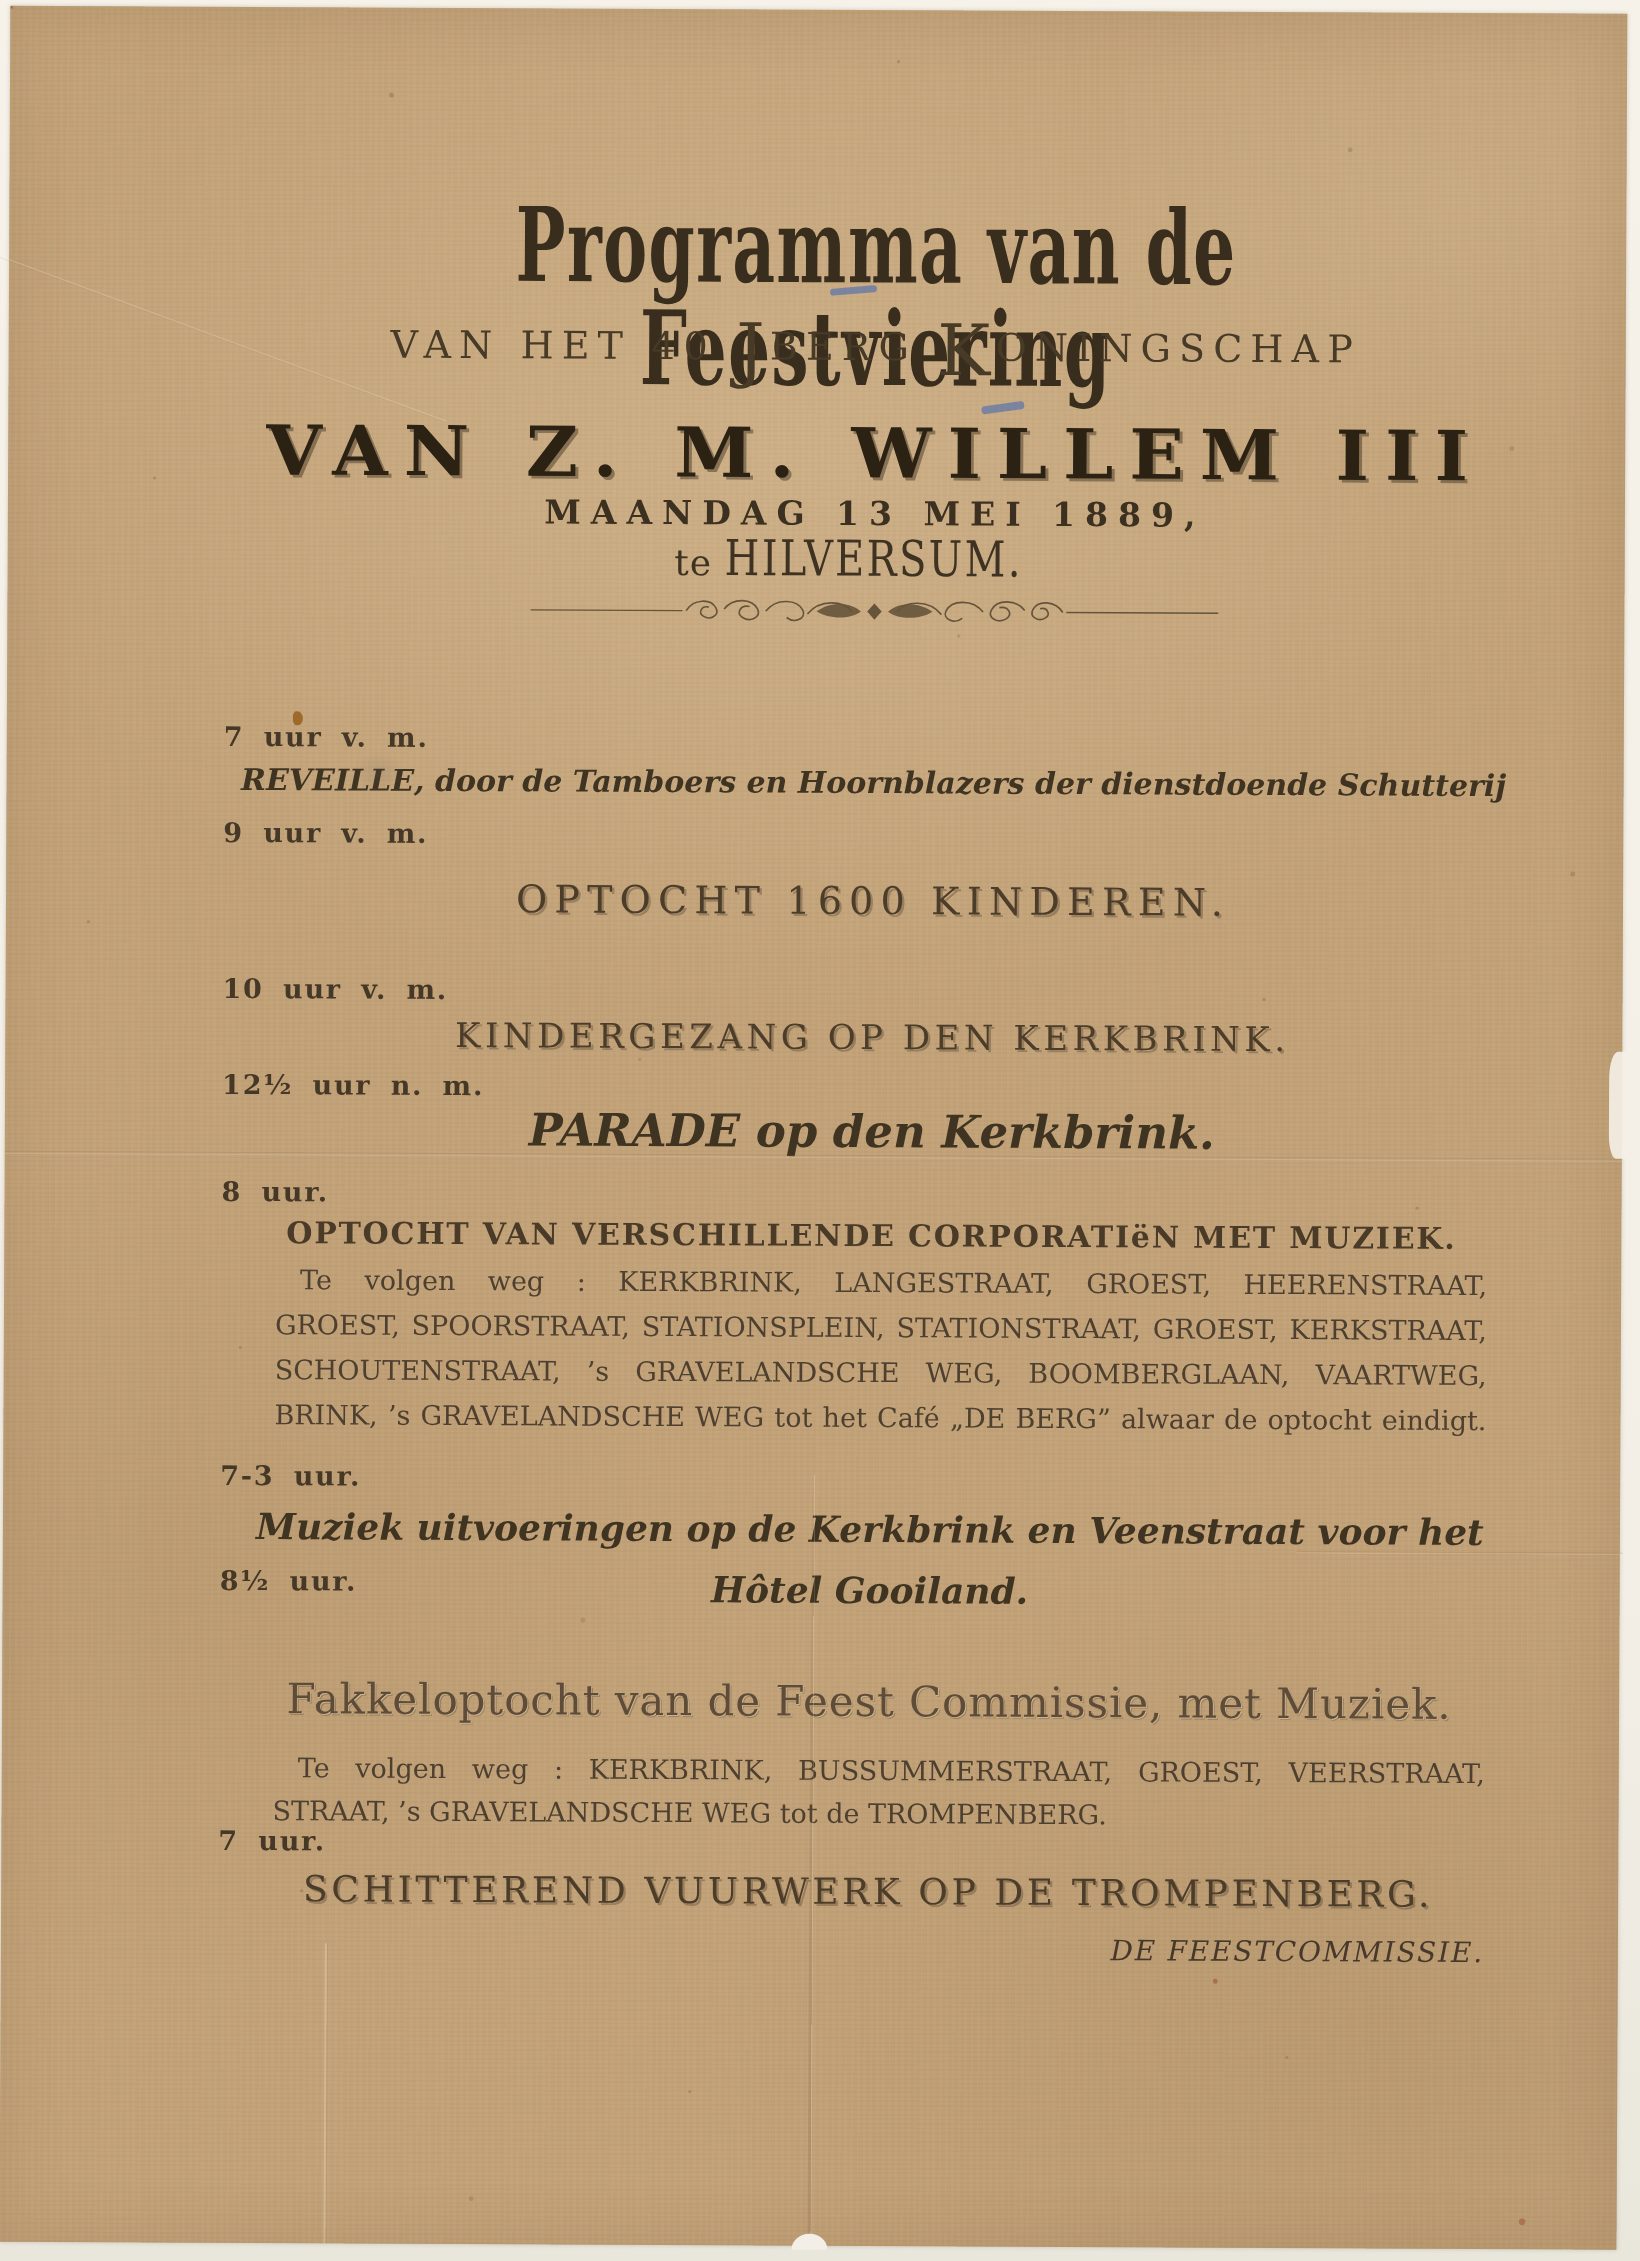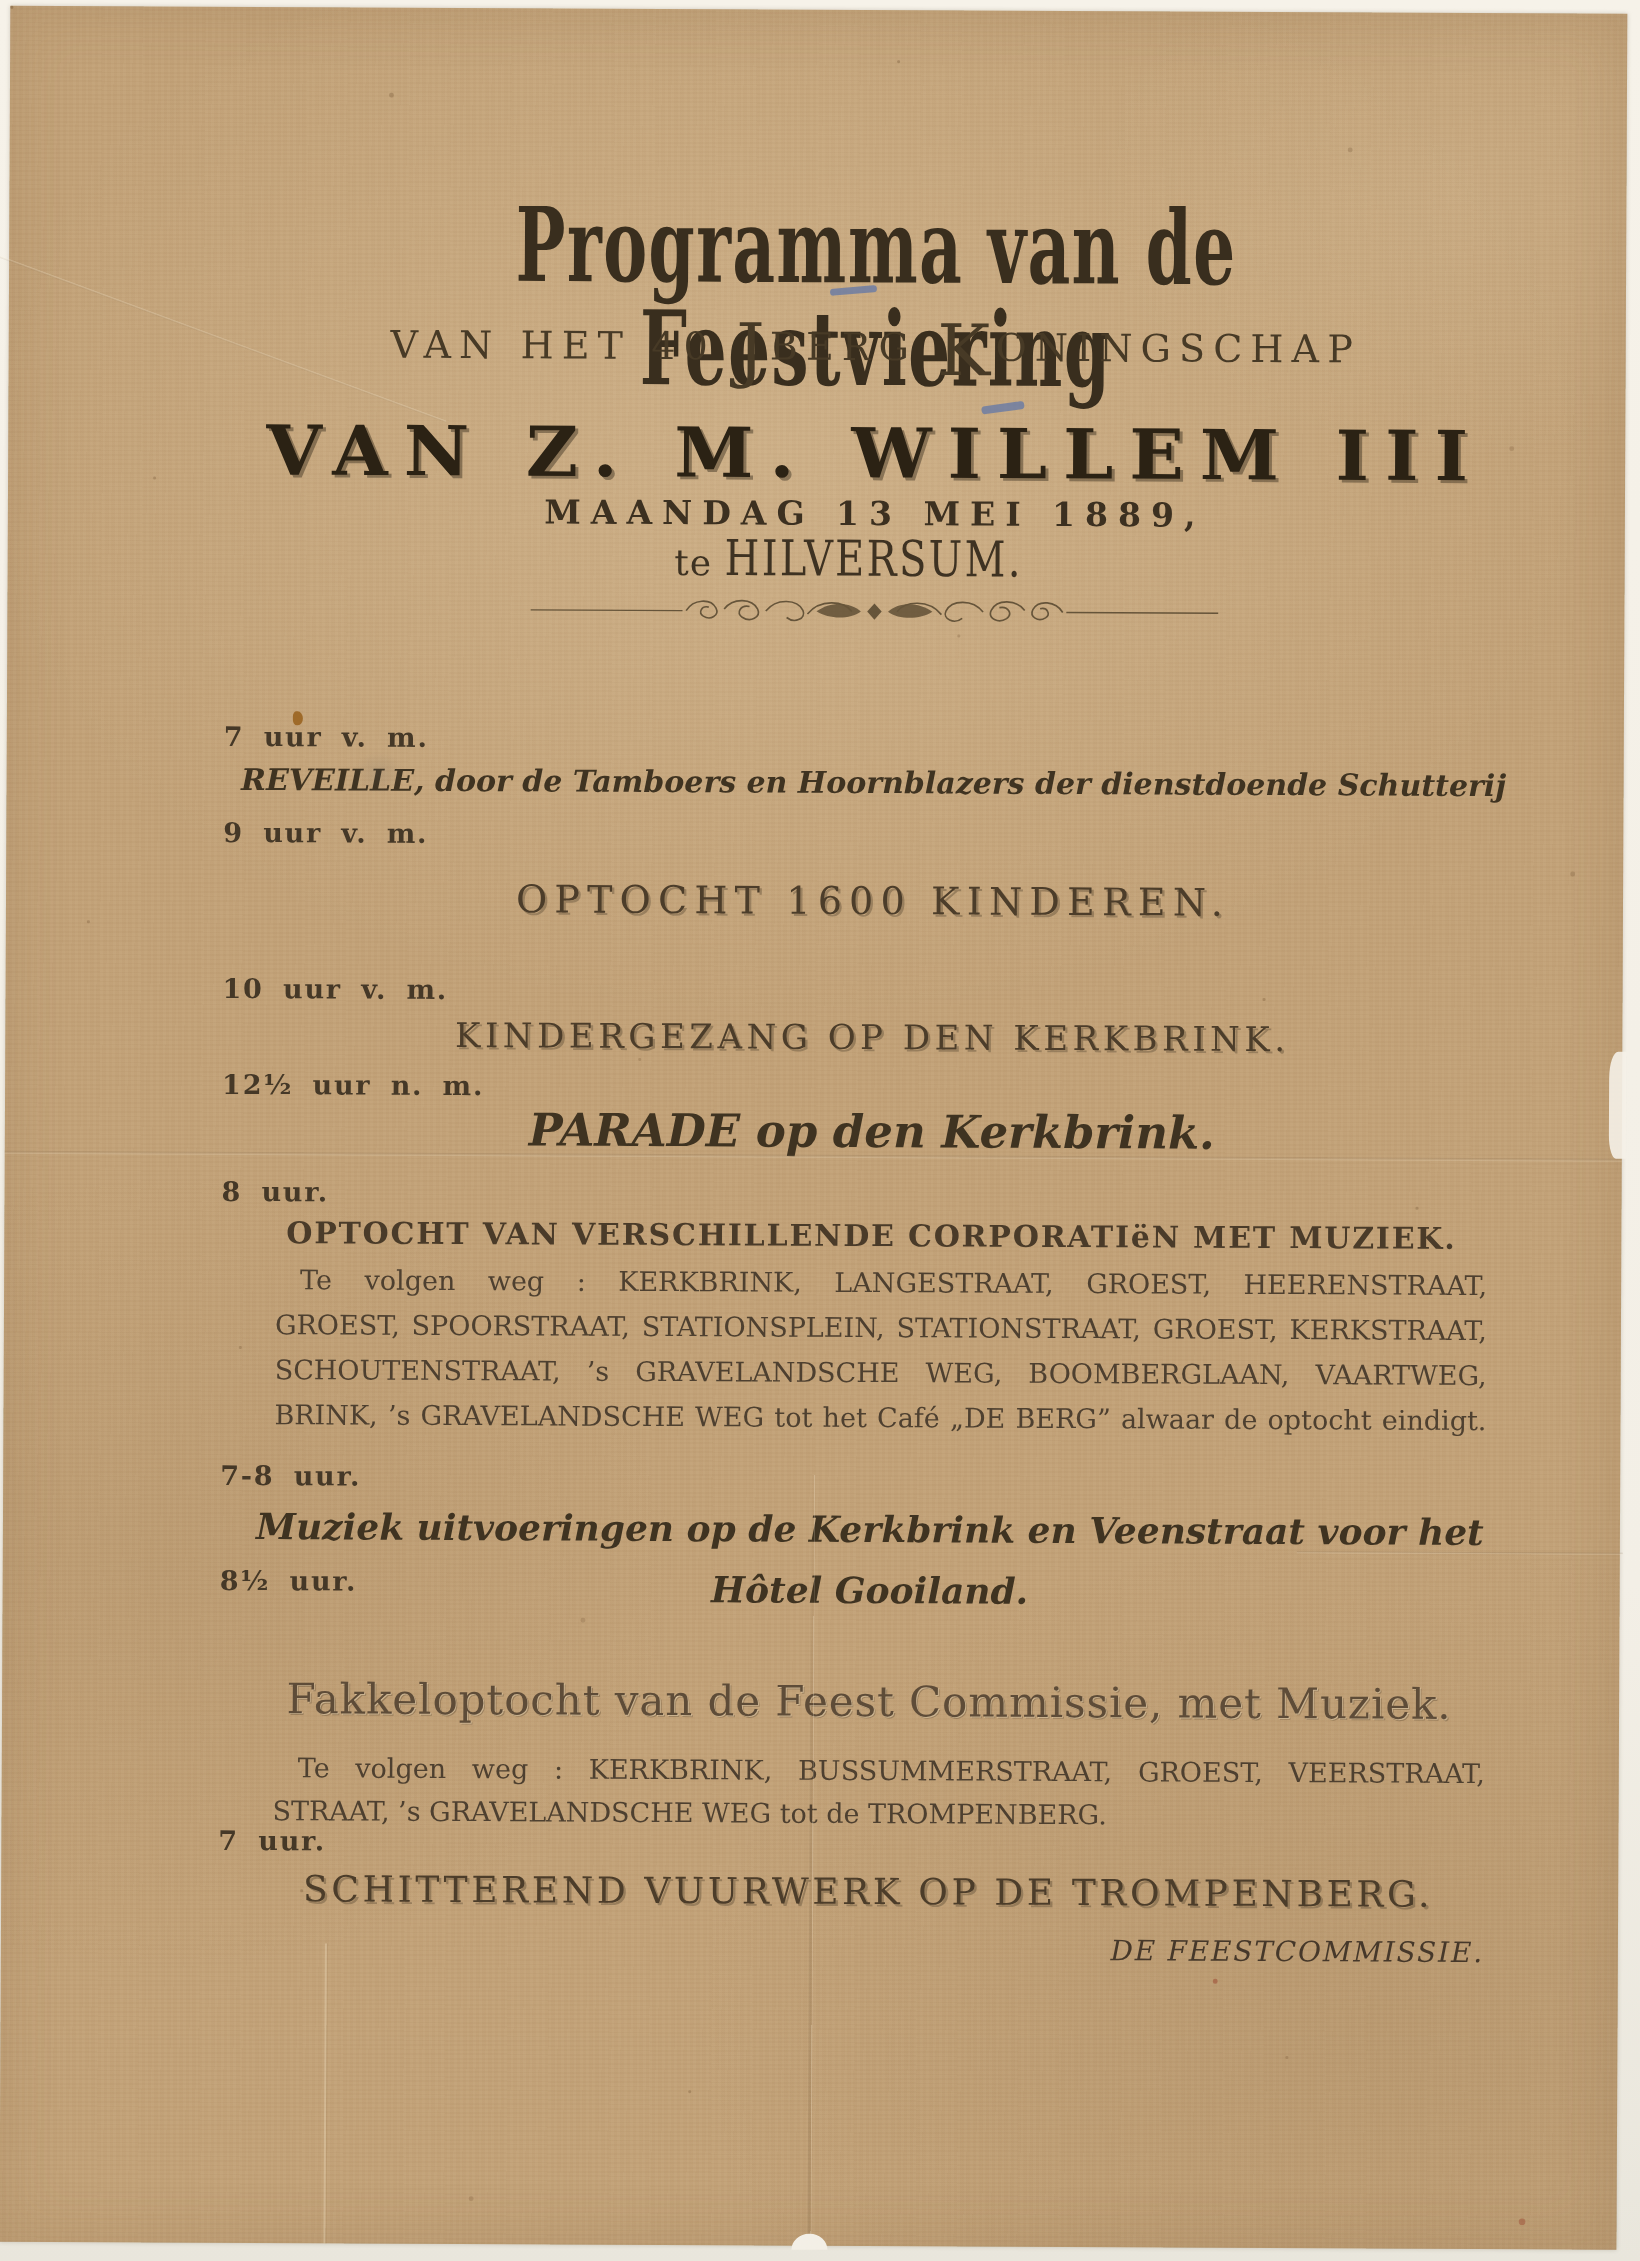--- a/index.html
+++ b/index.html
@@ -141,21 +141,21 @@
 
     <div class="time" style="top:1171px">8 uur.</div>
     <div class="ev plain-caps" style="top:1209px;font-size:30px;letter-spacing:1.8px">OPTOCHT VAN VERSCHILLENDE CORPORATIëN MET MUZIEK.</div>
     <div class="route" style="top:1250px">
       <div class="rline first">Te volgen weg :  KERKBRINK, LANGESTRAAT, GROEST, HEERENSTRAAT, VEERSTRAAT</div>
       <div class="rline">GROEST, SPOORSTRAAT, STATIONSPLEIN, STATIONSTRAAT, GROEST, KERKSTRAAT,</div>
       <div class="rline">SCHOUTENSTRAAT, ’s GRAVELANDSCHE WEG, BOOMBERGLAAN, VAARTWEG, KERK-</div>
       <div class="rline">BRINK, ’s GRAVELANDSCHE WEG tot het Café „DE BERG” alwaar de optocht eindigt.</div>
     </div>
 
-    <div class="time" style="top:1455px">7-8 uur.</div>
+    <div class="time" style="top:1455px">7-3 uur.</div>
     <div class="ev script" style="top:1500px;font-size:36px">Muziek uitvoeringen op de Kerkbrink en Veenstraat voor het</div>
     <div class="ev script" style="top:1561px;font-size:36px">Hôtel Gooiland.</div>
 
     <div class="time" style="top:1560px">8½ uur.</div>
     <div class="ev engraved" style="top:1669px;font-size:42px;letter-spacing:0.9px">Fakkeloptocht van de Feest Commissie, met Muziek.</div>
     <div class="route" style="top:1739px;line-height:43px">
       <div class="rline first" style="height:43px">Te volgen weg :  KERKBRINK, BUSSUMMERSTRAAT, GROEST, VEERSTRAAT, HEEREN-</div>
       <div class="rline last-open" style="height:43px">STRAAT, ’s GRAVELANDSCHE WEG tot de TROMPENBERG.</div>
     </div>
 

